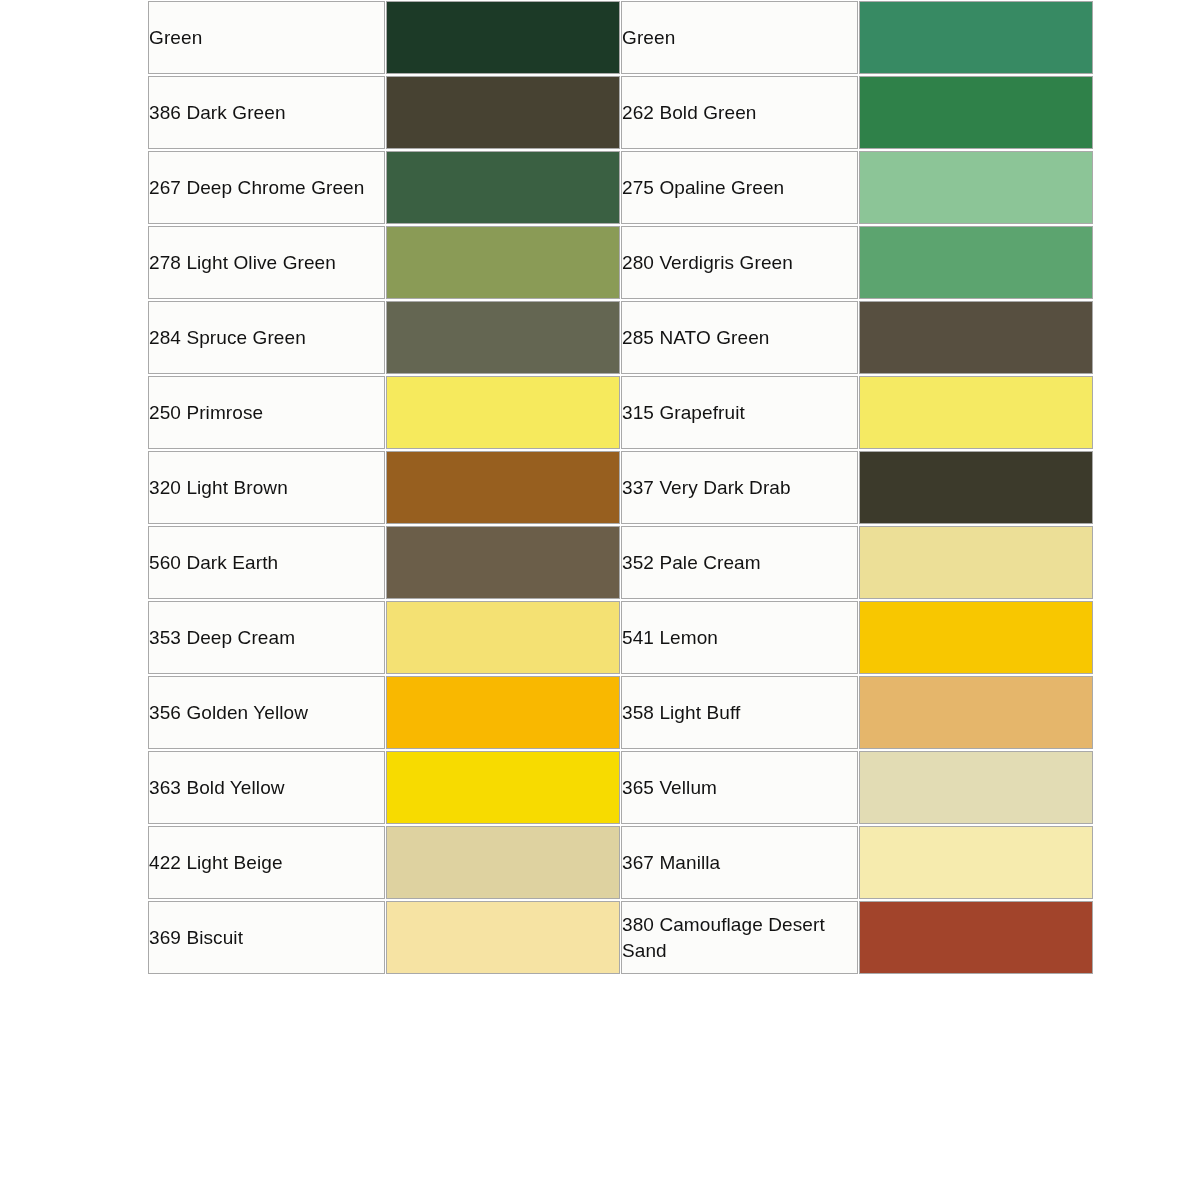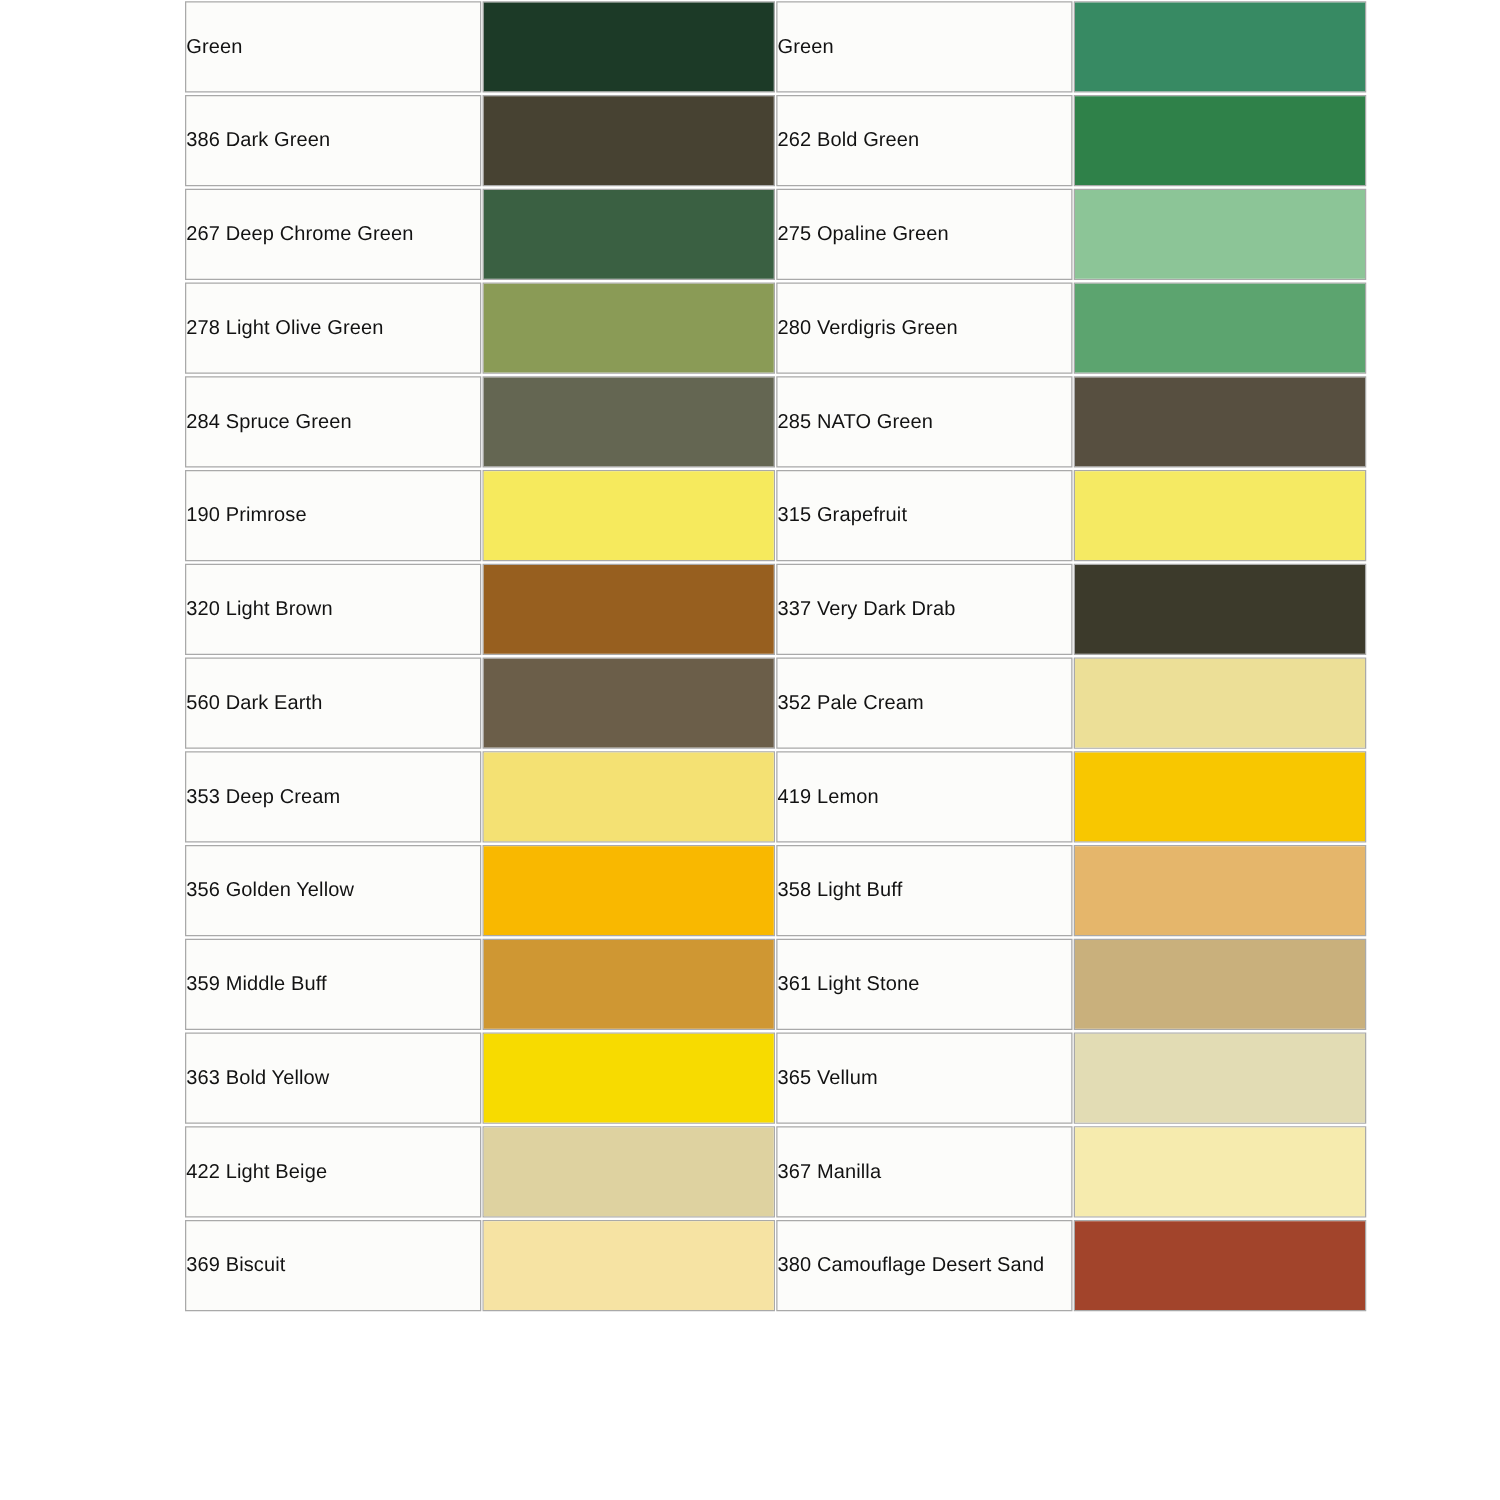--- a/index.html
+++ b/index.html
@@ -39,21 +39,21 @@
     border: 1px solid #a9a9a9;
     padding: 0;
     vertical-align: middle;
     height: 73px;
     box-sizing: border-box;
     background: #fcfcfa;
   }
 
   td.name-cell {
     padding: 6px 0 6px 12px;
-    font-size: 16px;
+    font-size: 19px;
     line-height: 1.33;
     color: #121212;
     letter-spacing: 0.1px;
   }
 
   td.swatch-cell {
     padding: 0;
     border: 1px solid #a9a9a9;
   }
 
@@ -120,21 +120,21 @@
           <td class="name-cell">284 Spruce Green</td>
           <td class="swatch-cell">
             <span class="swatch" style="background-color: rgb(100, 102, 82);"></span>
           </td>
           <td class="name-cell">285 NATO Green</td>
           <td class="swatch-cell">
             <span class="swatch" style="background-color: rgb(87, 79, 64);"></span>
           </td>
         </tr>
         <tr>
-          <td class="name-cell">190 Primrose</td>
+          <td class="name-cell">250 Primrose</td>
           <td class="swatch-cell">
             <span class="swatch" style="background-color: rgb(246, 234, 93);"></span>
           </td>
           <td class="name-cell">315 Grapefruit</td>
           <td class="swatch-cell">
             <span class="swatch" style="background-color: rgb(245, 234, 99);"></span>
           </td>
         </tr>
         <tr>
           <td class="name-cell">320 Light Brown</td>
@@ -154,43 +154,33 @@
           <td class="name-cell">352 Pale Cream</td>
           <td class="swatch-cell">
             <span class="swatch" style="background-color: rgb(236, 223, 151);"></span>
           </td>
         </tr>
         <tr>
           <td class="name-cell">353 Deep Cream</td>
           <td class="swatch-cell">
             <span class="swatch" style="background-color: rgb(244, 225, 115);"></span>
           </td>
-          <td class="name-cell">419 Lemon</td>
+          <td class="name-cell">541 Lemon</td>
           <td class="swatch-cell">
             <span class="swatch" style="background-color: rgb(248, 199, 0);"></span>
           </td>
         </tr>
         <tr>
           <td class="name-cell">356 Golden Yellow</td>
           <td class="swatch-cell">
             <span class="swatch" style="background-color: rgb(249, 184, 0);"></span>
           </td>
           <td class="name-cell">358 Light Buff</td>
           <td class="swatch-cell">
             <span class="swatch" style="background-color: rgb(229, 182, 107);"></span>
-          </td>
-        </tr>
-        <tr>
-          <td class="name-cell">359 Middle Buff</td>
-          <td class="swatch-cell">
-            <span class="swatch" style="background-color: rgb(207, 151, 51);"></span>
-          </td>
-          <td class="name-cell">361 Light Stone</td>
-          <td class="swatch-cell">
-            <span class="swatch" style="background-color: rgb(201, 176, 124);"></span>
           </td>
         </tr>
         <tr>
           <td class="name-cell">363 Bold Yellow</td>
           <td class="swatch-cell">
             <span class="swatch" style="background-color: rgb(247, 219, 0);"></span>
           </td>
           <td class="name-cell">365 Vellum</td>
           <td class="swatch-cell">
             <span class="swatch" style="background-color: rgb(226, 220, 180);"></span>

